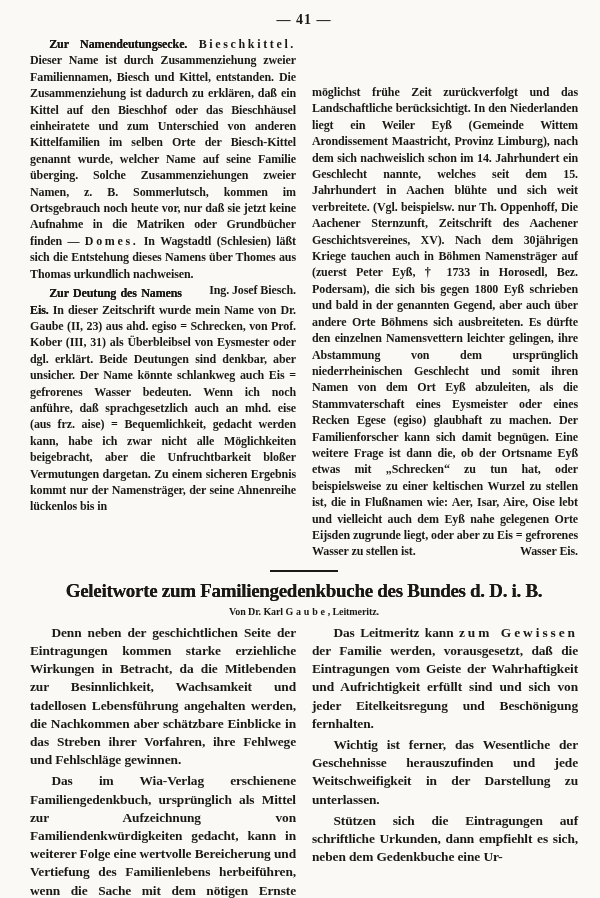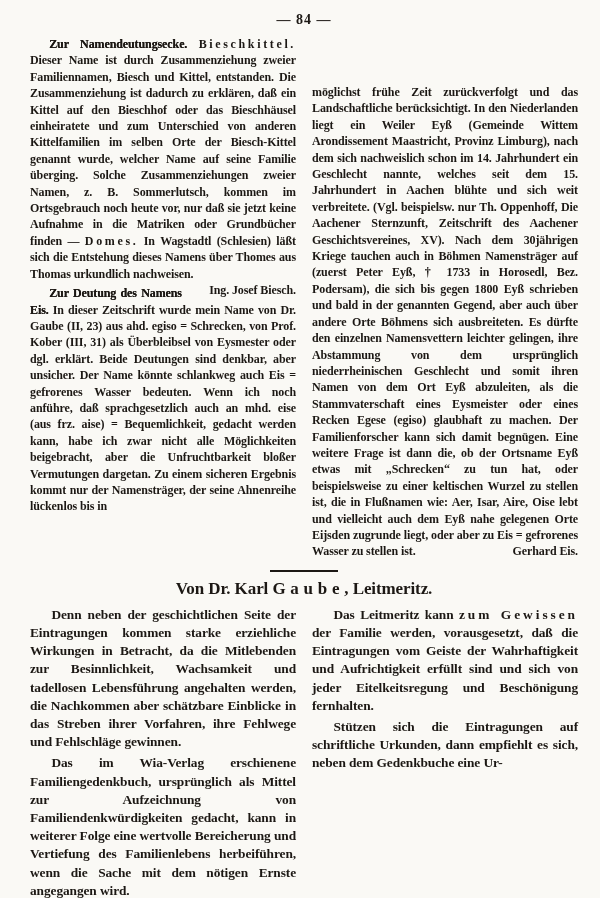--- a/index.html
+++ b/index.html
@@ -26,69 +26,71 @@
   .divider {
     width:68px; border:none; border-top:2.2px solid var(--ink);
     margin:7px auto 7px auto;
   }
   .title {
     font-size:19px; line-height:23px; text-align:center;
     margin:2px 0 4px 0; letter-spacing:-0.3px;
     text-shadow:0 0 0.6px currentColor;
     white-space:nowrap;
   }
-  .byline { text-align:center; font-size:17px; margin:0 0 7px 0; }
+  .byline { text-align:center; font-size:10px; margin:0 0 7px 0; }
   .byline .spaced { letter-spacing:0.28em; }
 </style>
 </head>
 <body>
 
 <div class="page">
 
-  <div class="page-number">— 84 —</div>
+  <div class="page-number">— 41 —</div>
 
   <div class="cols topcols">
     <div class="col">
       <p class="para">
         <span class="lead">Zur Namendeutungsecke.</span>
         <span class="spaced">Bieschkittel.</span>
         <span>Dieser Name ist durch Zusammenziehung zweier Familiennamen, Biesch und Kittel, entstanden. Die Zusammenziehung ist dadurch zu erklären, daß ein Kittel auf den Bieschhof oder das Bieschhäusel einheiratete und zum Unterschied von anderen Kittelfamilien im selben Orte der Biesch-Kittel genannt wurde, welcher Name auf seine Familie überging. Solche Zusammenziehungen zweier Namen, z. B. Sommerlutsch, kommen im Ortsgebrauch noch heute vor, nur daß sie jetzt keine Aufnahme in die Matriken oder Grundbücher finden —</span>
         <span class="spaced">Domes.</span>
         <span>In Wagstadtl (Schlesien) läßt sich die Entstehung dieses Namens über Thomes aus Thomas urkundlich nachweisen.</span>
         <span class="sig">Ing. Josef Biesch.</span>
       </p>
       <p class="para">
         <span class="lead">Zur Deutung des Namens Eis.</span>
         <span>In dieser Zeitschrift wurde mein Name von Dr. Gaube (II, 23) aus ahd. egiso = Schrecken, von Prof. Kober (III, 31) als Überbleibsel von Eysmester oder dgl. erklärt. Beide Deutungen sind denkbar, aber unsicher. Der Name könnte schlankweg auch Eis = gefrorenes Wasser bedeuten. Wenn ich noch anführe, daß sprachgesetzlich auch an mhd. eise (aus frz. aise) = Bequemlichkeit, gedacht werden kann, habe ich zwar nicht alle Möglichkeiten beigebracht, aber die Unfruchtbarkeit bloßer Vermutungen dargetan. Zu einem sicheren Ergebnis kommt nur der Namensträger, der seine Ahnenreihe lückenlos bis in</span>
       </p>
     </div>
     <div class="col">
       <p class="para cont">
         <span>möglichst frühe Zeit zurückverfolgt und das Landschaftliche berücksichtigt. In den Niederlanden liegt ein Weiler Eyß (Gemeinde Wittem Arondissement Maastricht, Provinz Limburg), nach dem sich nachweislich schon im 14. Jahrhundert ein Geschlecht nannte, welches seit dem 15. Jahrhundert in Aachen blühte und sich weit verbreitete. (Vgl. beispielsw. nur Th. Oppenhoff, Die Aachener Sternzunft, Zeitschrift des Aachener Geschichtsvereines, XV). Nach dem 30jährigen Kriege tauchen auch in Böhmen Namensträger auf (zuerst Peter Eyß, † 1733 in Horosedl, Bez. Podersam), die sich bis gegen 1800 Eyß schrieben und bald in der genannten Gegend, aber auch über andere Orte Böhmens sich ausbreiteten. Es dürfte den einzelnen Namensvettern leichter gelingen, ihre Abstammung von dem ursprünglich niederrheinischen Geschlecht und somit ihren Namen von dem Ort Eyß abzuleiten, als die Stammvaterschaft eines Eysmeister oder eines Recken Egese (egiso) glaubhaft zu machen. Der Familienforscher kann sich damit begnügen. Eine weitere Frage ist dann die, ob der Ortsname Eyß etwas mit „Schrecken“ zu tun hat, oder beispielsweise zu einer keltischen Wurzel zu stellen ist, die in Flußnamen wie: Aer, Isar, Aire, Oise lebt und vielleicht auch dem Eyß nahe gelegenen Orte Eijsden zugrunde liegt, oder aber zu Eis = gefrorenes Wasser zu stellen ist.</span>
-        <span class="sig">Gerhard Eis.</span>
+        <span class="sig">Wasser Eis.</span>
       </p>
     </div>
   </div>
 
   <hr class="divider">
 
+  <h1 class="title">Geleitworte zum Familiengedenkbuche des Bundes d. D. i. B.</h1>
 
   <div class="byline">
     <span>Von Dr. Karl</span>
     <span class="spaced">Gaube</span><span>, Leitmeritz.</span>
   </div>
 
   <div class="cols botcols">
     <div class="col">
       <p class="para">Denn neben der geschichtlichen Seite der Eintragungen kommen starke erziehliche Wirkungen in Betracht, da die Mitlebenden zur Besinnlichkeit, Wachsamkeit und tadellosen Lebensführung angehalten werden, die Nachkommen aber schätzbare Einblicke in das Streben ihrer Vorfahren, ihre Fehlwege und Fehlschläge gewinnen.</p>
       <p class="para">Das im Wia-Verlag erschienene Familiengedenkbuch, ursprünglich als Mittel zur Aufzeichnung von Familiendenkwürdigkeiten gedacht, kann in weiterer Folge eine wertvolle Bereicherung und Vertiefung des Familienlebens herbeiführen, wenn die Sache mit dem nötigen Ernste angegangen wird.</p>
     </div>
     <div class="col">
       <p class="para">
         <span>Das Leitmeritz kann</span>
         <span class="spaced">zum Gewissen</span>
         <span>der Familie werden, vorausgesetzt, daß die Eintragungen vom Geiste der Wahrhaftigkeit und Aufrichtigkeit erfüllt sind und sich von jeder Eitelkeitsregung und Beschönigung fernhalten.</span>
       </p>
+      <p class="para">Wichtig ist ferner, das Wesentliche der Geschehnisse herauszufinden und jede Weitschweifigkeit in der Darstellung zu unterlassen.</p>
       <p class="para">Stützen sich die Eintragungen auf schriftliche Urkunden, dann empfiehlt es sich, neben dem Gedenkbuche eine Ur-</p>
     </div>
   </div>
 
 </div>
 
 </body></html>

